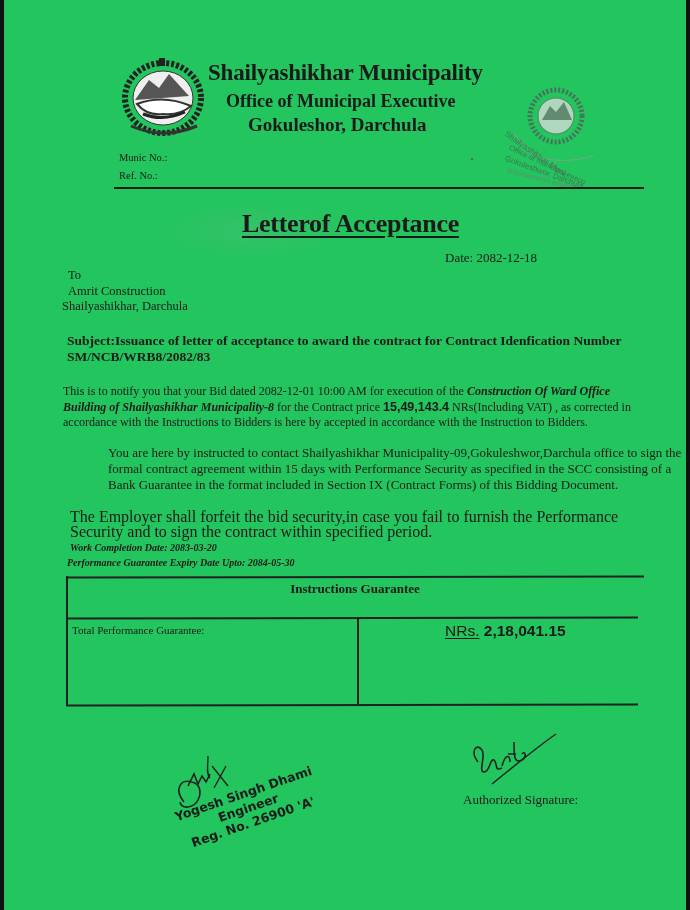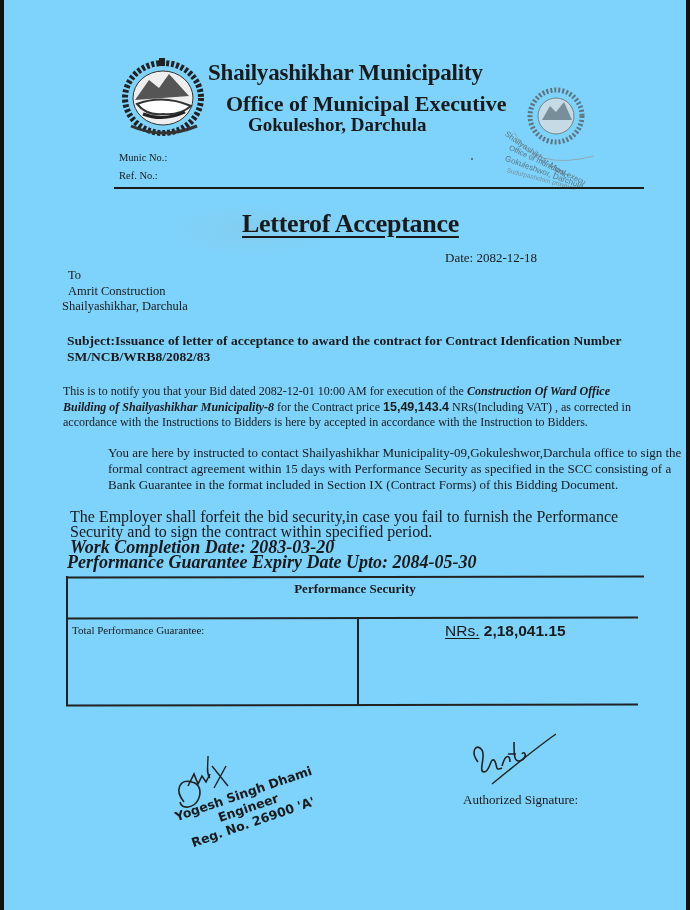--- a/index.html
+++ b/index.html
@@ -7,29 +7,29 @@
     body {
       background: #111;
       font-family: "Liberation Serif", "DejaVu Serif", serif;
       color: #1a1a1a;
       position: relative;
     }
     .page {
       position: absolute;
       left: 4px; top: 0;
       width: 682px; height: 910px;
-      background: #7dd3fc;
+      background: #22c55e;
       overflow: hidden;
     }
     .abs { position: absolute; }
 
     
     .logo { left: 115px; top: 56px; width: 88px; height: 82px; }
     .muni-name { left: 204px; top: 60px; font-size: 23px; font-weight: bold; letter-spacing: -0.2px; white-space: nowrap; }
-    .office { left: 222px; top: 91px; font-size: 22px; font-weight: bold; white-space: nowrap; }
+    .office { left: 222px; top: 91px; font-size: 18px; font-weight: bold; white-space: nowrap; }
     .address { left: 244px; top: 114px; font-size: 19px; font-weight: bold; white-space: nowrap; }
     .stamp { left: 490px; top: 72px; width: 120px; height: 120px; opacity: 0.75; }
 
     .letter-no { left: 115px; top: 152px; font-size: 10.5px; }
     .ref-no { left: 115px; top: 170px; font-size: 10.5px; }
     .dot { left: 467px; top: 158px; width: 2px; height: 2px; background: #555; border-radius: 50%; }
     .header-rule { left: 110px; top: 187px; width: 530px; height: 2px; background: #1c1c1c; }
 
     
     .doc-title { left: 238px; top: 209px; font-size: 26px; font-weight: bold; text-decoration: underline; text-decoration-thickness: 2px; text-underline-offset: 4px; white-space: nowrap; letter-spacing: -0.3px; }
@@ -40,21 +40,21 @@
     .recipient-addr { left: 58px; top: 299px; font-size: 12.5px; }
 
     .subject { left: 63px; top: 333px; width: 570px; font-size: 13.5px; font-weight: bold; line-height: 16px; }
 
     .para1 { left: 59px; top: 384px; width: 580px; font-size: 12px; line-height: 15.5px; }
     .para1 .bi { font-weight: bold; font-style: italic; }
     .para1 .price { font-family: "Liberation Sans", "DejaVu Sans", sans-serif; font-weight: bold; font-size: 12.5px; }
 
     .para2 { left: 72px; top: 445px; width: 580px; font-size: 13px; line-height: 16px; margin-left: 32px; }
     .para3 { left: 66px; top: 509px; width: 580px; font-size: 16px; line-height: 15px; }
-    .dates-block { left: 66px; top: 540px; font-size: 18px; line-height: 15px; font-weight: bold; font-style: italic; white-space: nowrap; }
+    .dates-block { left: 66px; top: 540px; font-size: 10px; line-height: 15px; font-weight: bold; font-style: italic; white-space: nowrap; }
     .dates-block div:nth-child(2) { margin-left: -3px; }
     .pg-border-top { left: 62px; top: 576px; width: 578px; height: 1.6px; background: #222; transform: rotate(-0.08deg); }
     .pg-border-left { left: 62px; top: 576px; width: 1.6px; height: 129px; background: #222; }
     .pg-border-mid { left: 62px; top: 617px; width: 572px; height: 1.6px; background: #222; transform: rotate(-0.08deg); }
     .pg-border-bottom { left: 62px; top: 704px; width: 572px; height: 1.6px; background: #222; transform: rotate(-0.1deg); }
     .pg-border-vert { left: 353px; top: 617px; width: 1.6px; height: 88px; background: #222; }
     .pg-header { left: 62px; top: 581px; width: 578px; text-align: center; font-size: 13px; font-weight: bold; }
     .pg-label { left: 68px; top: 624px; font-size: 11px; white-space: nowrap; }
     .pg-value { left: 441px; top: 622px; font-size: 15.5px; font-family: "Liberation Sans", "DejaVu Sans", sans-serif; white-space: nowrap; }
     .pg-value .cur { text-decoration: underline; text-underline-offset: 2px; text-align: right; }
@@ -129,21 +129,21 @@
   <div class="abs dates-block">
     <div>Work Completion Date: 2083-03-20</div>
     <div>Performance Guarantee Expiry Date Upto: 2084-05-30</div>
   </div>
 
   <div class="abs pg-border-top"></div>
   <div class="abs pg-border-left"></div>
   <div class="abs pg-border-mid"></div>
   <div class="abs pg-border-bottom"></div>
   <div class="abs pg-border-vert"></div>
-  <div class="abs pg-header">Performance Security</div>
+  <div class="abs pg-header">Instructions Guarantee</div>
   <div class="abs pg-label">Total Performance Guarantee:</div>
   <div class="abs pg-value"><span class="cur">NRs.</span> <span class="amt">2,18,041.15</span></div>
 
   <svg class="abs sig-left" viewBox="0 0 70 70">
     <path d="M12 50 C2 38 8 26 20 30 C28 32 30 40 26 48 C22 56 10 58 8 50" fill="none" stroke="#222" stroke-width="1.6"></path>
     <path d="M16 34 L22 22 L26 32 L30 24 L34 30 L38 22" fill="none" stroke="#222" stroke-width="1.6"></path>
     <path d="M36 4 C36 14 34 22 38 26" fill="none" stroke="#222" stroke-width="1.4"></path>
     <path d="M40 14 L56 34 M54 14 L42 36" fill="none" stroke="#222" stroke-width="1.4"></path>
   </svg>
   <div class="abs engineer-block">

